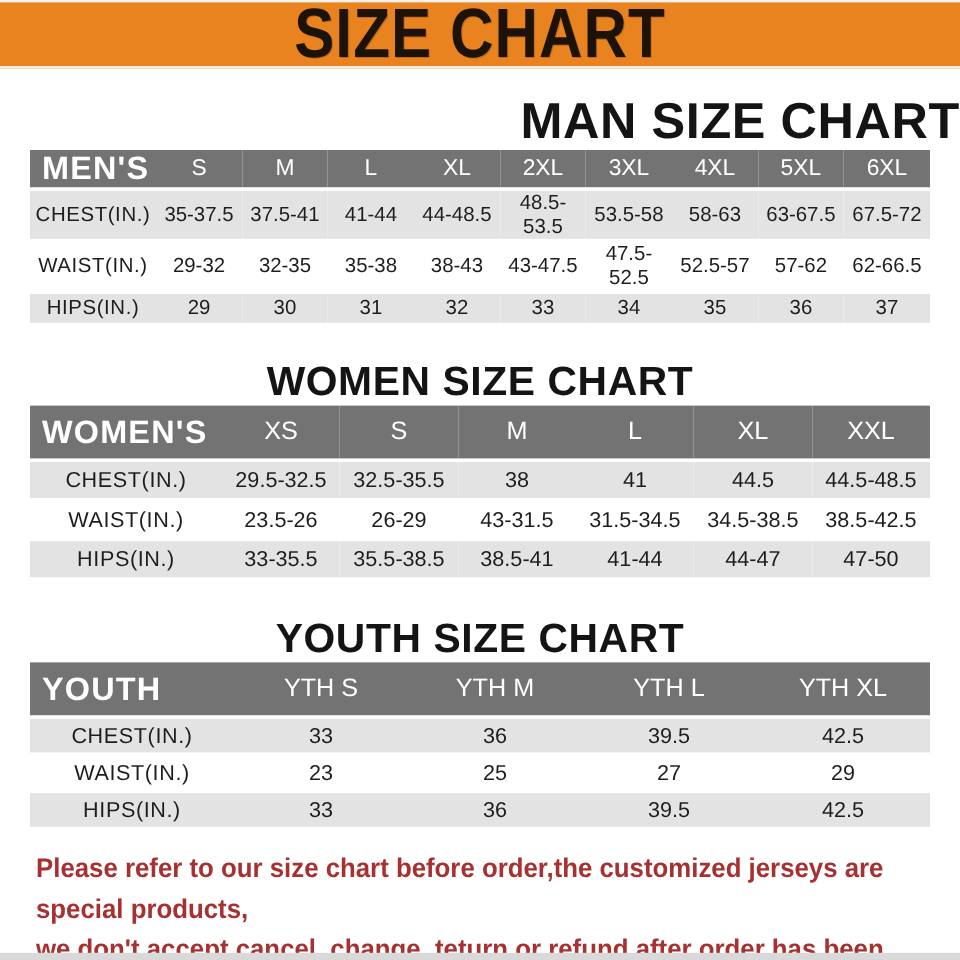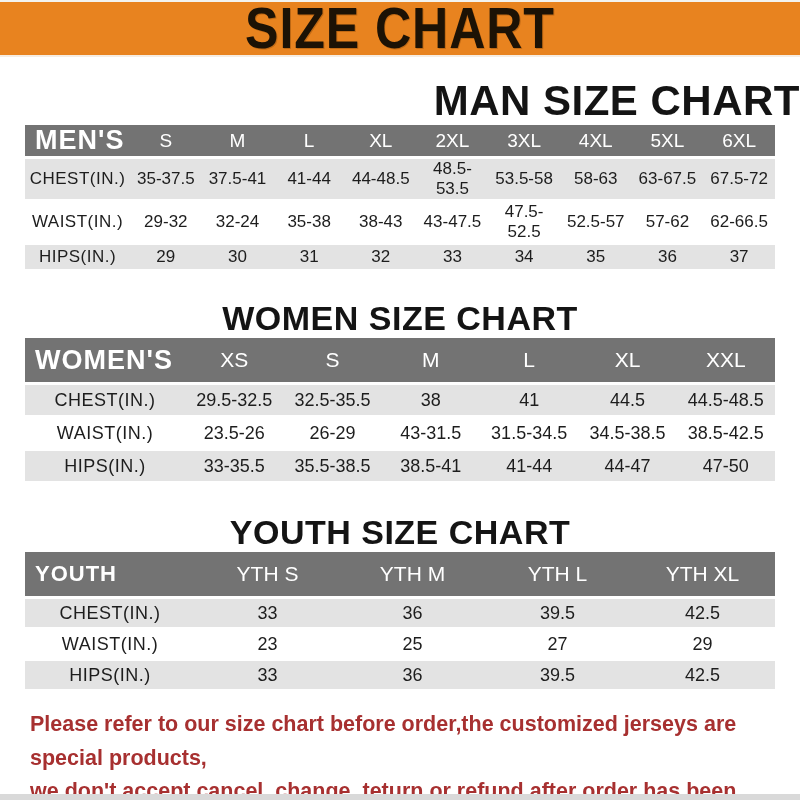--- a/index.html
+++ b/index.html
@@ -67,21 +67,21 @@
   .tbl-youth thead th { height: 44px; font-size: 21px; }
 
   .size-table thead th.corner {
     text-align: left;
     padding-left: 10px;
     font-weight: bold;
     letter-spacing: 1px;
   }
   .tbl-men thead th.corner   { font-size: 27px; width: 105px; }
   .tbl-women thead th.corner { font-size: 27px; width: 160px; }
-  .tbl-youth thead th.corner { font-size: 22px; width: 170px; }
+  .tbl-youth thead th.corner { font-size: 27px; width: 170px; }
 
   .size-table tbody td {
     text-align: center;
     vertical-align: middle;
     color: #1d1d1d;
     background: #ffffff;
   }
   .tbl-men tbody td   { height: 24px; font-size: 17px; }
   .tbl-women tbody td { height: 30px; font-size: 18px; }
   .tbl-youth tbody td { height: 28px; font-size: 18px; }
@@ -142,21 +142,21 @@
         <td>44-48.5</td>
         <td>48.5-53.5</td>
         <td>53.5-58</td>
         <td>58-63</td>
         <td>63-67.5</td>
         <td>67.5-72</td>
       </tr>
       <tr>
         <td class="rowlabel">WAIST(IN.)</td>
         <td>29-32</td>
-        <td>32-24</td>
+        <td>32-35</td>
         <td>35-38</td>
         <td>38-43</td>
         <td>43-47.5</td>
         <td>47.5-52.5</td>
         <td>52.5-57</td>
         <td>57-62</td>
         <td>62-66.5</td>
       </tr>
       <tr>
         <td class="rowlabel">HIPS(IN.)</td>

